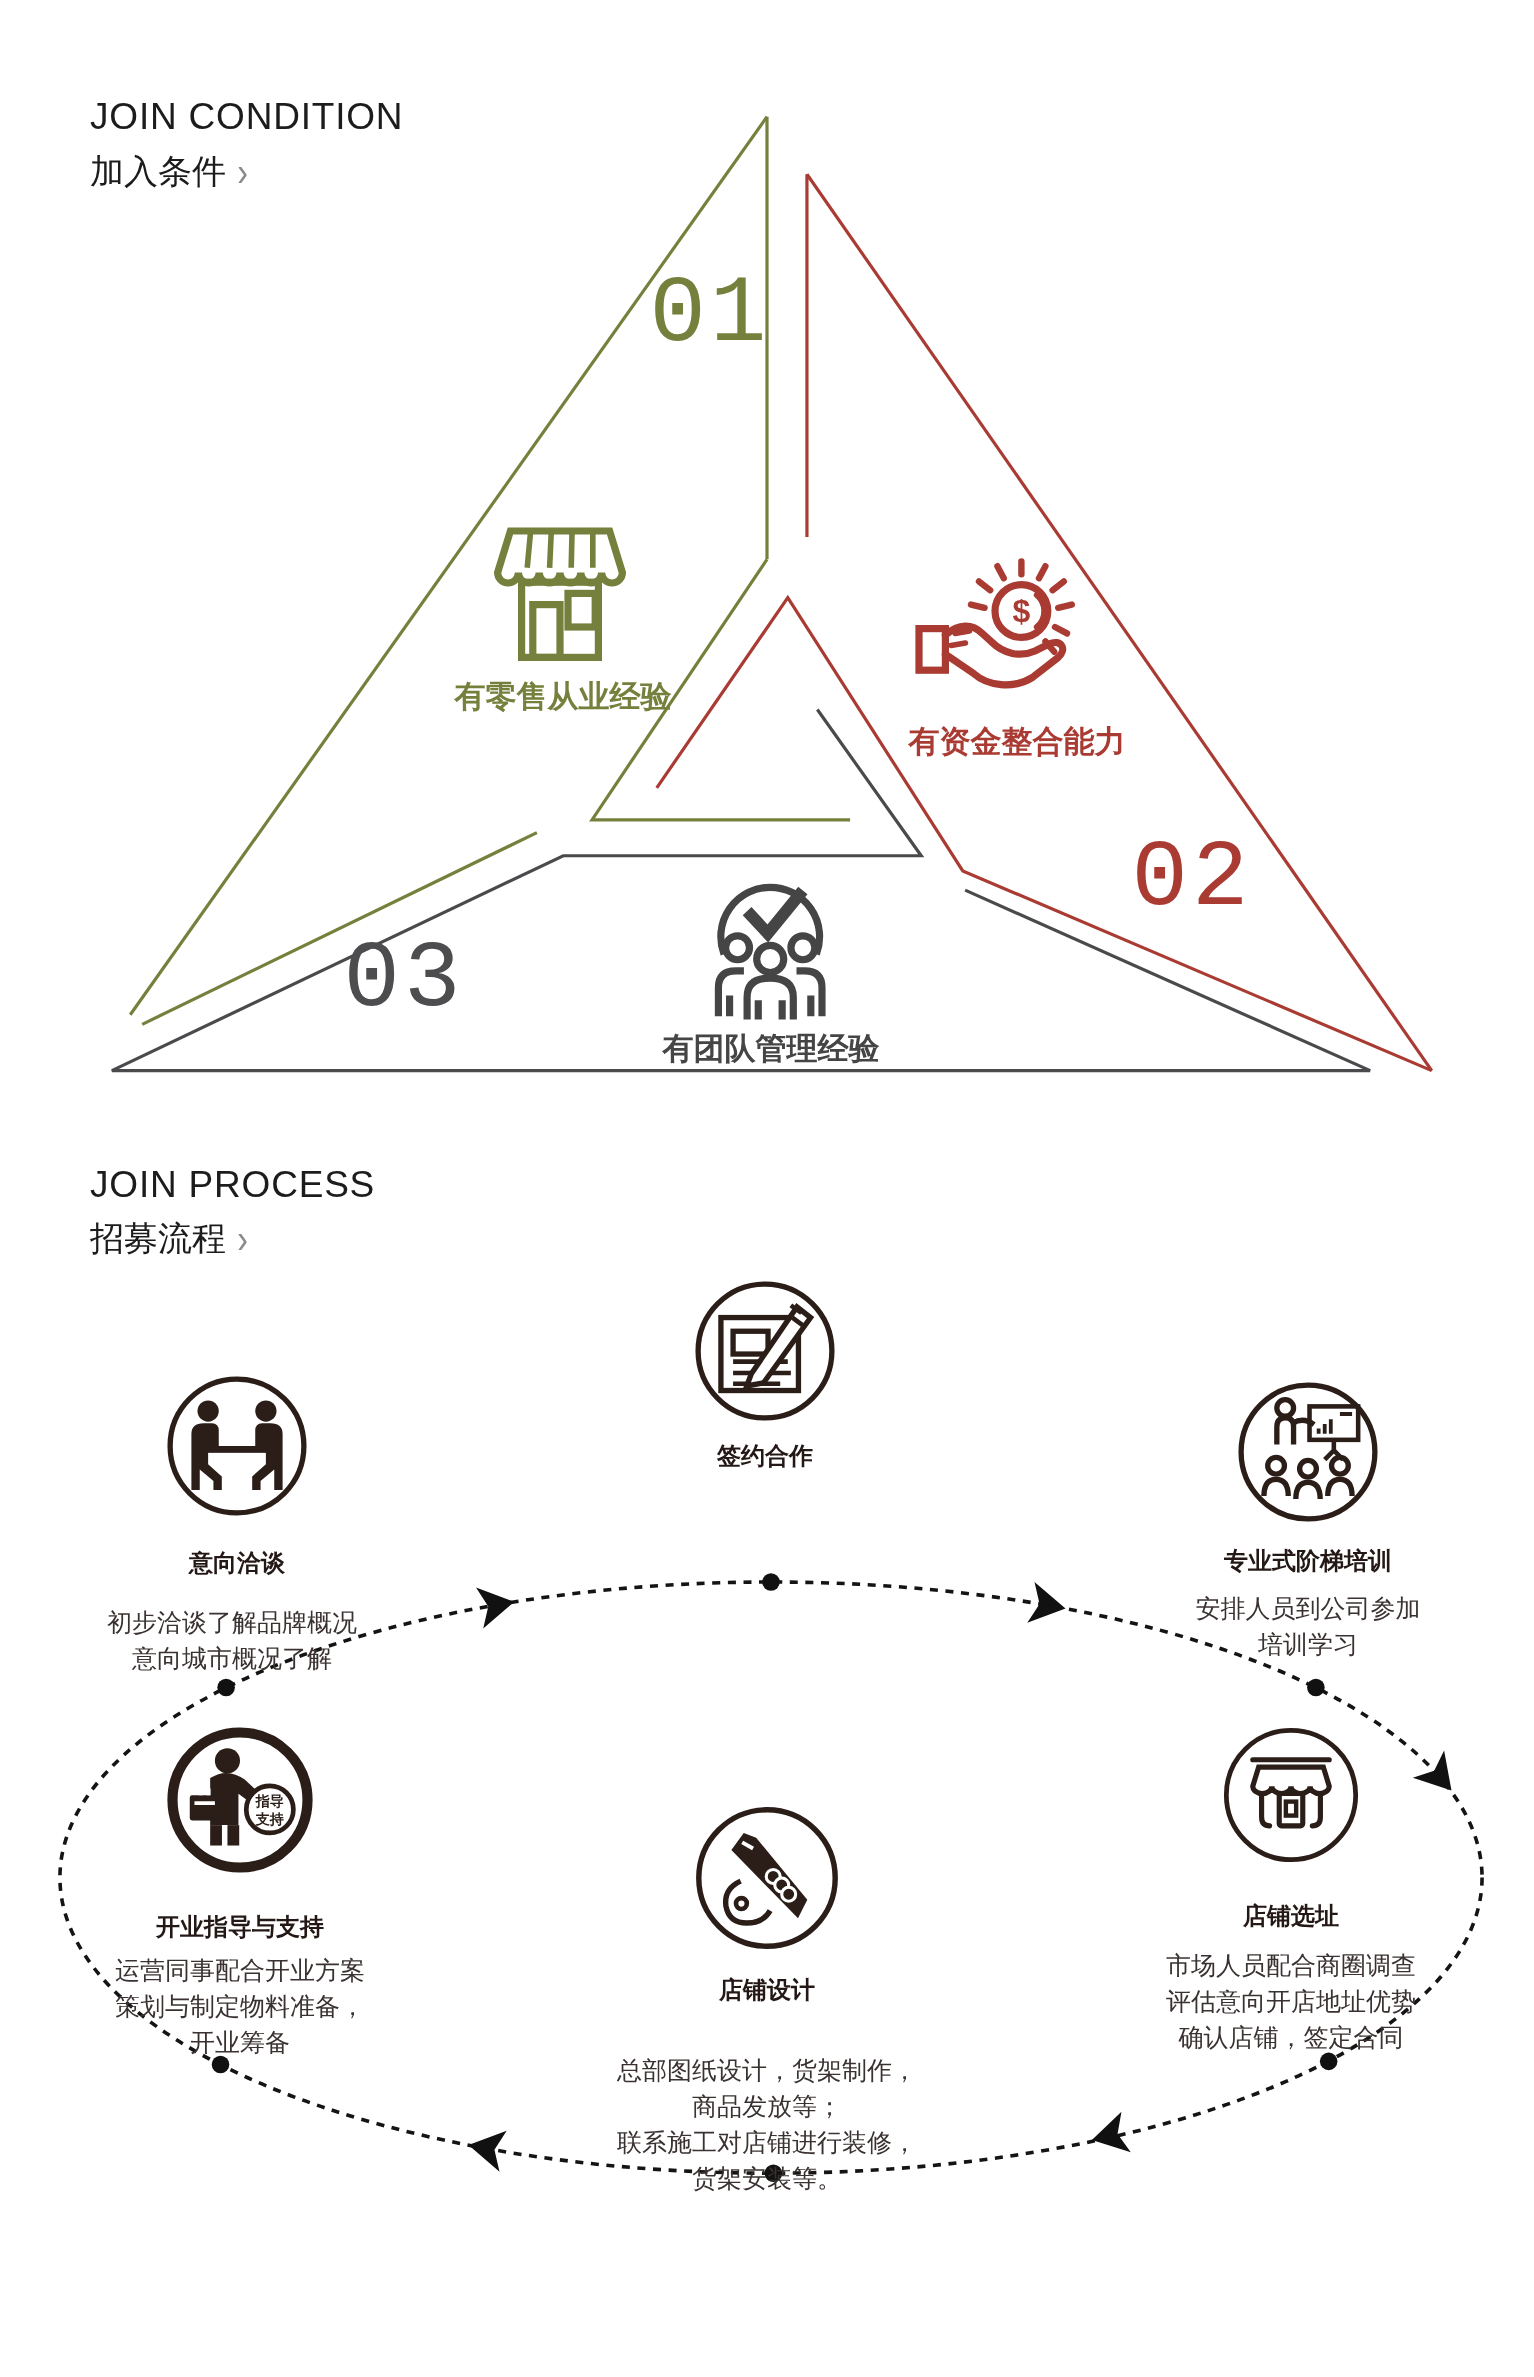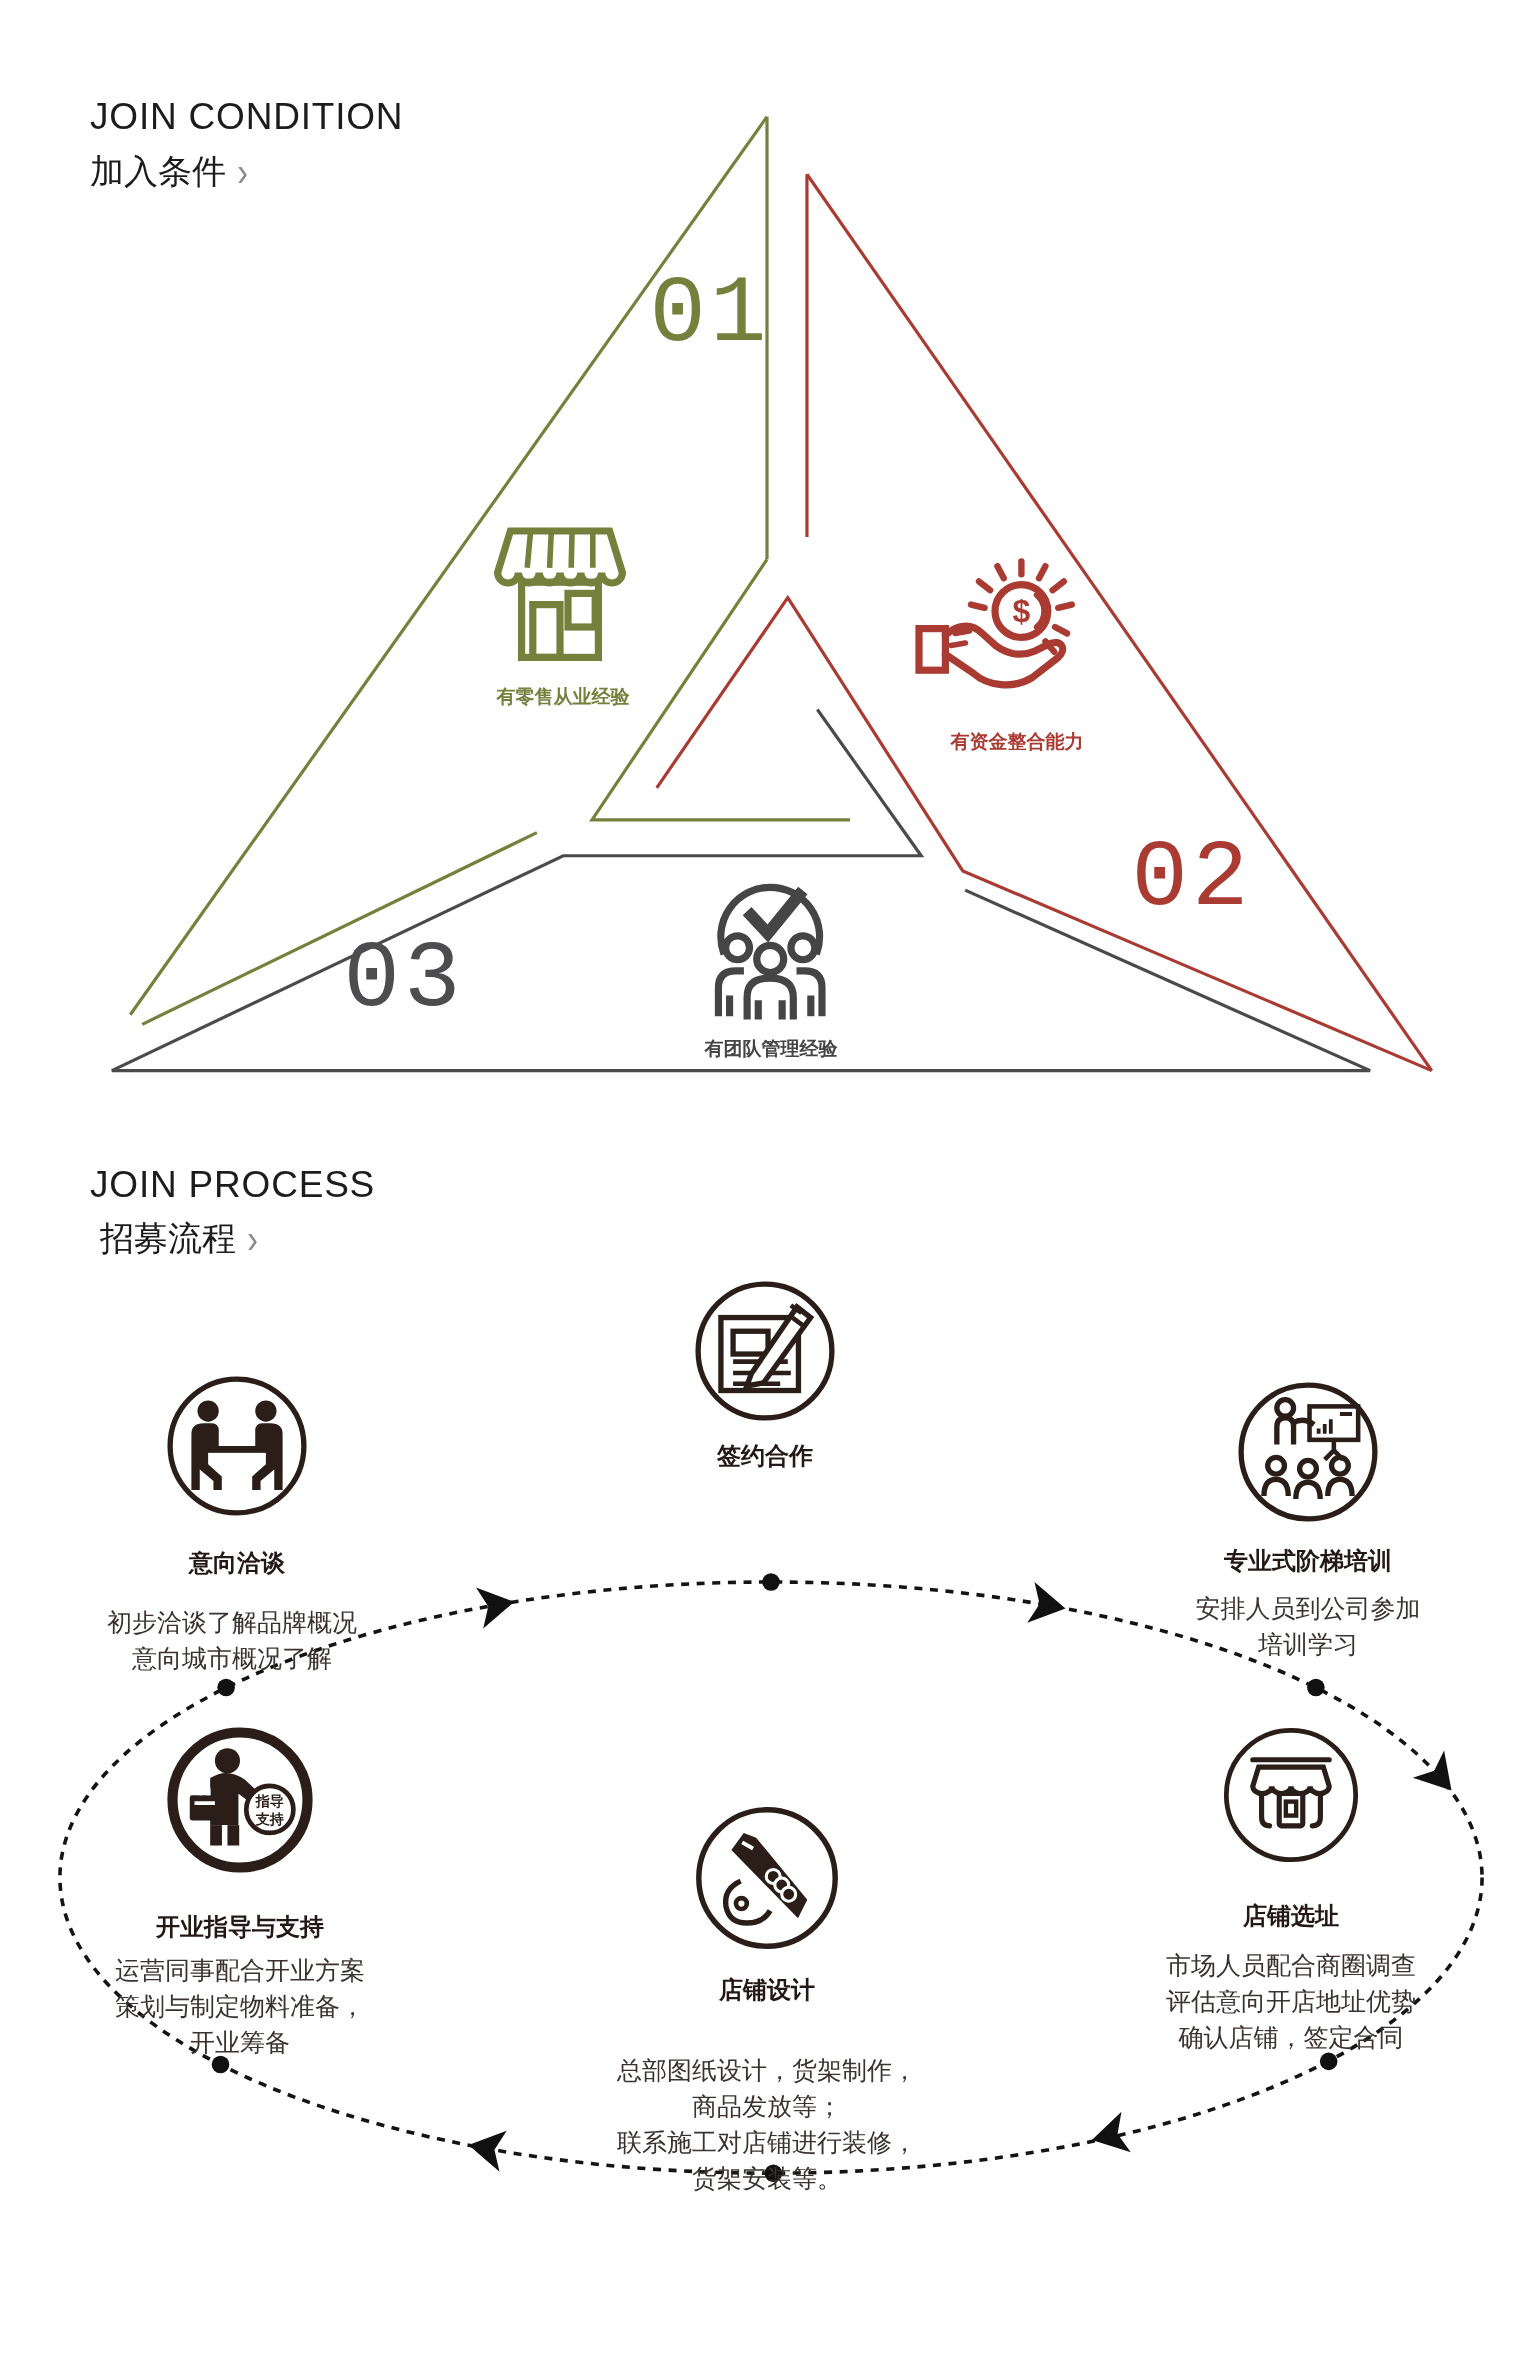--- a/index.html
+++ b/index.html
@@ -7,21 +7,21 @@
         font-family:"Liberation Sans", sans-serif;color:#231815;}
   .abs{position:absolute;}
   .ctr{transform:translate(-50%,-50%);}
   .ctr-x{transform:translateX(-50%);}
   
   .hdr-en{font-size:37px;letter-spacing:0.8px;color:#1c1c1c;font-weight:400;white-space:nowrap;}
   .hdr-zh{font-size:34px;color:#1c1c1c;font-weight:400;white-space:nowrap;display:flex;align-items:center;gap:11.2px;}
   .chev{color:#8a8a8a;font-size:32px;transform:scaleY(1.25);display:inline-block;line-height:1;}
   
   .big-num{font-family:"Liberation Mono", monospace;font-size:94px;letter-spacing:4px;line-height:1;white-space:nowrap;}
-  .cond-label{font-size:19px;font-weight:700;white-space:nowrap;}
+  .cond-label{font-size:31px;font-weight:700;white-space:nowrap;}
   
   .step-title{font-size:24px;font-weight:700;color:#231815;white-space:nowrap;}
   .step-desc{font-size:25px;color:#3a3231;line-height:36px;text-align:center;white-space:nowrap;}
   svg{display:block;}
   .overlay{position:absolute;left:0;top:0;z-index:1;}
   .content{z-index:2;}
 </style>
 </head>
 <body>
 
@@ -110,21 +110,21 @@
       <circle cx="126" cy="112" r="15"></circle>
       <path d="M150,198 V162 Q150,141 128,141 H118 M136,198 V172"></path>
       <circle cx="85" cy="126" r="17" fill="#ffffff"></circle>
       <path d="M56,202 V174 Q56,150 85,150 Q114,150 114,174 V202" fill="#ffffff"></path>
       <path d="M70,202 V178 M100,202 V178"></path>
     </svg>
   </div>
   <div class="abs content cond-label ctr" style="left:771px;top:1049px;color:#454545;">有团队管理经验</div>
 
   <div class="abs content hdr-en" style="left:90px;top:1164px;">JOIN PROCESS</div>
-  <div class="abs content hdr-zh" style="left:100px;top:1216px;">
+  <div class="abs content hdr-zh" style="left:90px;top:1216px;">
     <span>招募流程</span>
     <span class="chev">›</span>
   </div>
 
   <div class="abs content ctr" style="left:237px;top:1446px;">
     <svg width="152" height="152" viewBox="-100 -100 200 200" fill="none" stroke="#2B1E18" stroke-width="7">
       <circle cx="0" cy="0" r="88"></circle>
       <g fill="#2B1E18" stroke="none">
         <circle cx="-38" cy="-46" r="14"></circle>
         <path d="M-60,0 V-16 Q-60,-30 -44,-30 H-33 Q-24,-30 -24,-20 V0 L-38,0 L-38,24 L-20,40 L-20,58 L-31,58 L-31,46 L-49,31 L-49,58 L-60,58 Z"></path>

